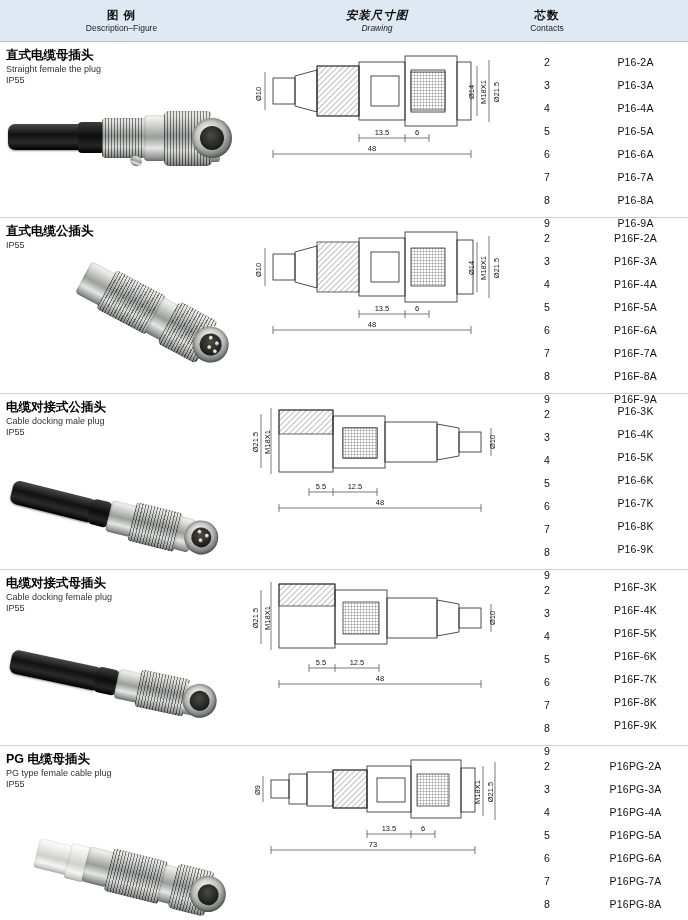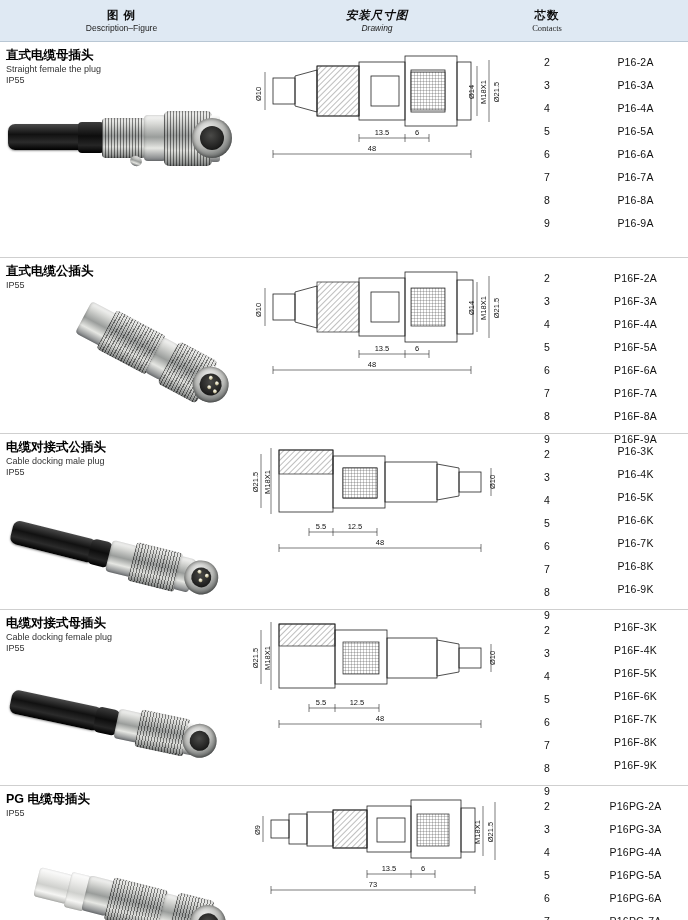--- a/index.html
+++ b/index.html
@@ -45,21 +45,21 @@
     line-height: 14px;
     letter-spacing: 1px;
   }
   .hcell .en {
     font-size: 8.5px;
     color: #222;
     line-height: 12px;
   }
   .h-fig   { width: 243px; }
   .h-draw  { width: 268px; font-style: italic; }
-  .h-cont  { width: 72px; font-family: Liberation Serif, serif; }
+  .h-cont  { width: 72px; }
   .h-order { width: 105px; }
 
   
   .row {
     display: flex;
     width: 688px;
     box-sizing: border-box;
     border-bottom: 1px solid #cfcfcf;
     position: relative;
   }
@@ -195,21 +195,21 @@
     <div class="hcell h-draw">
       <div class="zh">安装尺寸图</div>
       <div class="en">Drawing</div>
     </div>
     <div class="hcell h-cont">
       <div class="zh">芯数</div>
       <div class="en">Contacts</div>
     </div>
   </div>
 
-  <div class="row" style="height:216px">
+  <div class="row" style="height:176px">
     <div class="col-fig">
       <div class="title-zh">直式电缆母插头</div>
       <div class="title-en">Straight female the plug</div>
       <div class="title-ip">IP55</div>
       <div class="photo-wrap">
         <div class="cable" style="left:2px; top:36px; width:78px; height:26px;"></div>
         <div class="boot" style="left:72px; top:34px; width:26px; height:31px; border-radius:4px;"></div>
         <div class="knurl" style="left:96px; top:30px; width:44px; height:40px;"></div>
         <div class="barrel" style="left:138px; top:27px; width:22px; height:46px;"></div>
         <div class="knurl" style="left:158px; top:23px; width:48px; height:55px; border-radius:5px;"></div>
@@ -557,20 +557,21 @@
       <div class="cell-code" style="padding-top:11px">P16F-6K</div>
       <div class="cell-code" style="padding-top:11px">P16F-7K</div>
       <div class="cell-code" style="padding-top:11px">P16F-8K</div>
       <div class="cell-code" style="padding-top:11px">P16F-9K</div>
     </div>
   </div>
 
   <div class="row" style="height:174px">
     <div class="col-fig">
       <div class="title-zh">PG 电缆母插头</div>
+      <div class="title-en">PG type female cable plug</div>
       <div class="title-ip">IP55</div>
       <div class="photo-wrap">
         <div style="position:absolute; left:0px; top:4px; width:240px; height:112px; transform:rotate(14deg); transform-origin:left center;">
           <div class="pgnut" style="left:30px; top:34px; width:34px; height:30px; border-radius:4px;"></div>
           <div class="pgnut" style="left:62px; top:31px; width:20px; height:36px;"></div>
           <div class="barrel" style="left:80px; top:30px; width:26px; height:36px;"></div>
           <div class="knurl" style="left:104px; top:26px; width:56px; height:44px;"></div>
           <div class="barrel" style="left:158px; top:29px; width:14px; height:38px;"></div>
           <div class="knurl" style="left:170px; top:25px; width:38px; height:46px; border-radius:5px;"></div>
           <div class="face" style="left:188px; top:30px; width:36px; height:36px;"></div>

